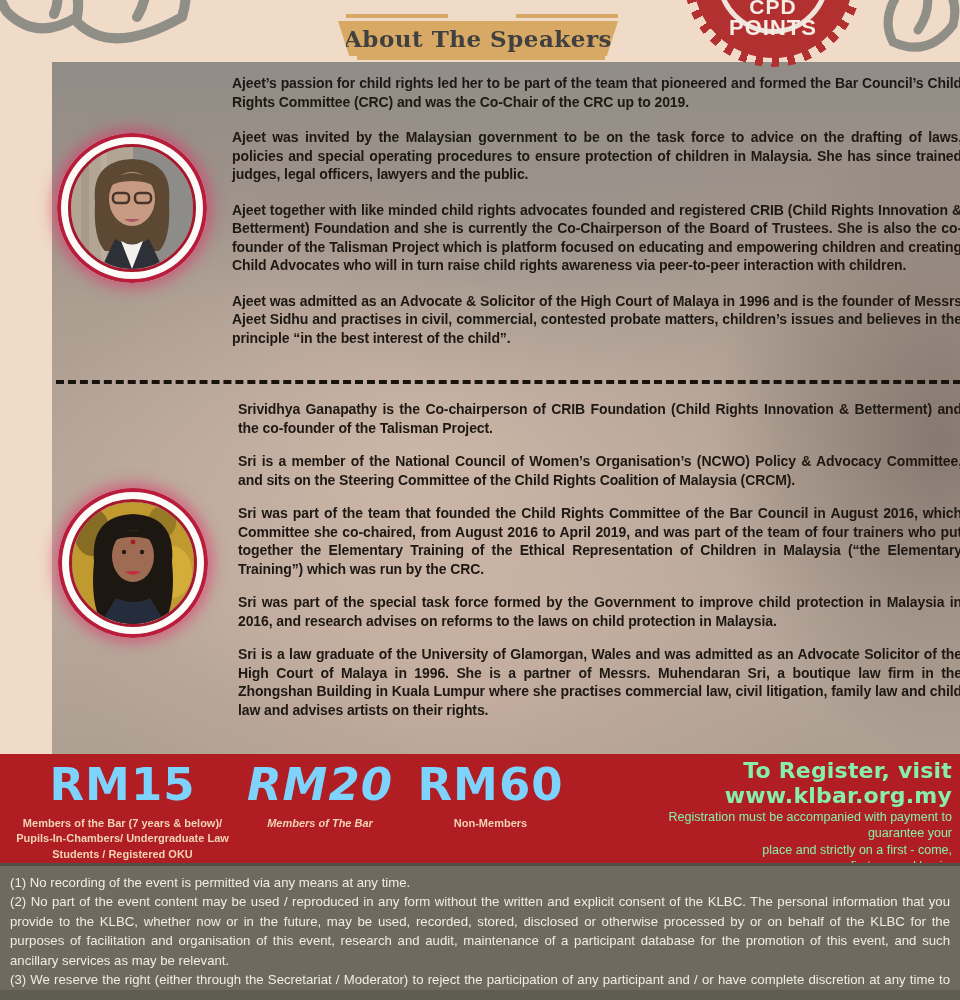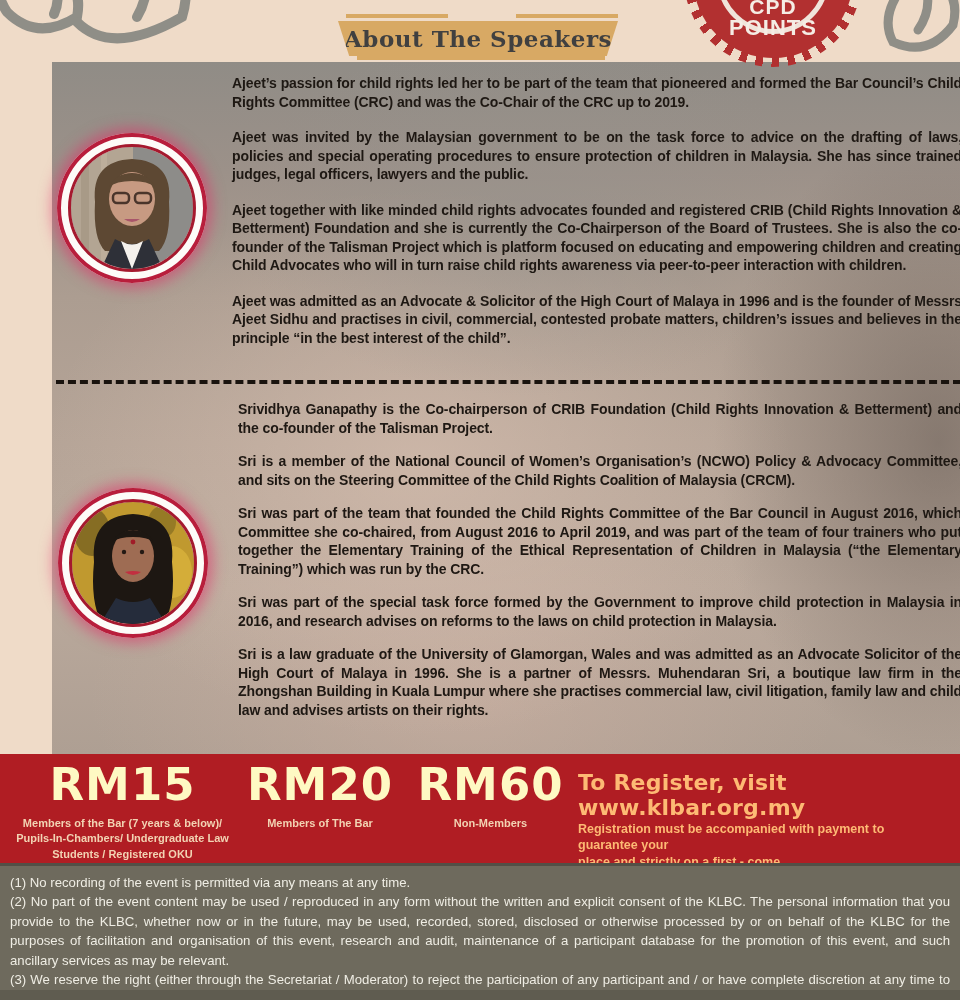--- a/index.html
+++ b/index.html
@@ -82,33 +82,33 @@
   .divider {
     position:absolute; left:4px; top:318px; width:905px; height:0;
     border-top:4px dashed #19130e;
   }
 
   
   .price-bar { position:absolute; left:0; top:754px; width:960px; height:109px; background:#b01d23; }
   .tier { position:absolute; text-align:center; }
   .tier-price {
     font-family:"DejaVu Sans","Liberation Sans",sans-serif;
-    font-weight:bold; font-size:45px; color:#fef9c3; letter-spacing:1px; line-height:1;
+    font-weight:bold; font-size:45px; color:#7dd3fc; letter-spacing:1px; line-height:1;
   }
   .tier-label { margin-top:9px; font-size:11px; font-weight:bold; color:#f2d3b3; line-height:1.4; }
   .tier-1 { left:5px;  top:8px; width:235px; }
-  .tier-2 { left:240px; top:8px; width:160px; }
+  .tier-2 { left:240px; top:8px; width:160px;font-style:italic; }
   .tier-3 { left:408px; top:8px; width:165px; }
 
-  .register { position:absolute; left:578px; top:16px; width:374px; text-align:left; color:#fdba74; }
+  .register { position:absolute; left:578px; top:4px; width:374px; text-align:right; color:#86efac; }
   .register-headline {
     font-family:"DejaVu Sans","Liberation Sans",sans-serif;
     font-weight:bold; font-size:22px; line-height:1.15; letter-spacing:.2px;
   }
-  .register-line { font-size:12.5px; font-weight:bold; line-height:1.32; }
+  .register-line { font-size:12.5px; font-weight:normal; line-height:1.32; }
 
   
   .footer {
     position:absolute; left:0; top:863px; width:960px; height:137px;
     background:#6e6a5d; border-top:3px solid #524f46;
   }
   .footer-inner { padding:7px 10px 0 10px; color:#efede4; font-size:13.2px; line-height:1.47; text-align:justify; }
   .footer-strip { position:absolute; left:0; bottom:0; width:960px; height:10px; background:#5f5c50; }
 </style>
 </head>

